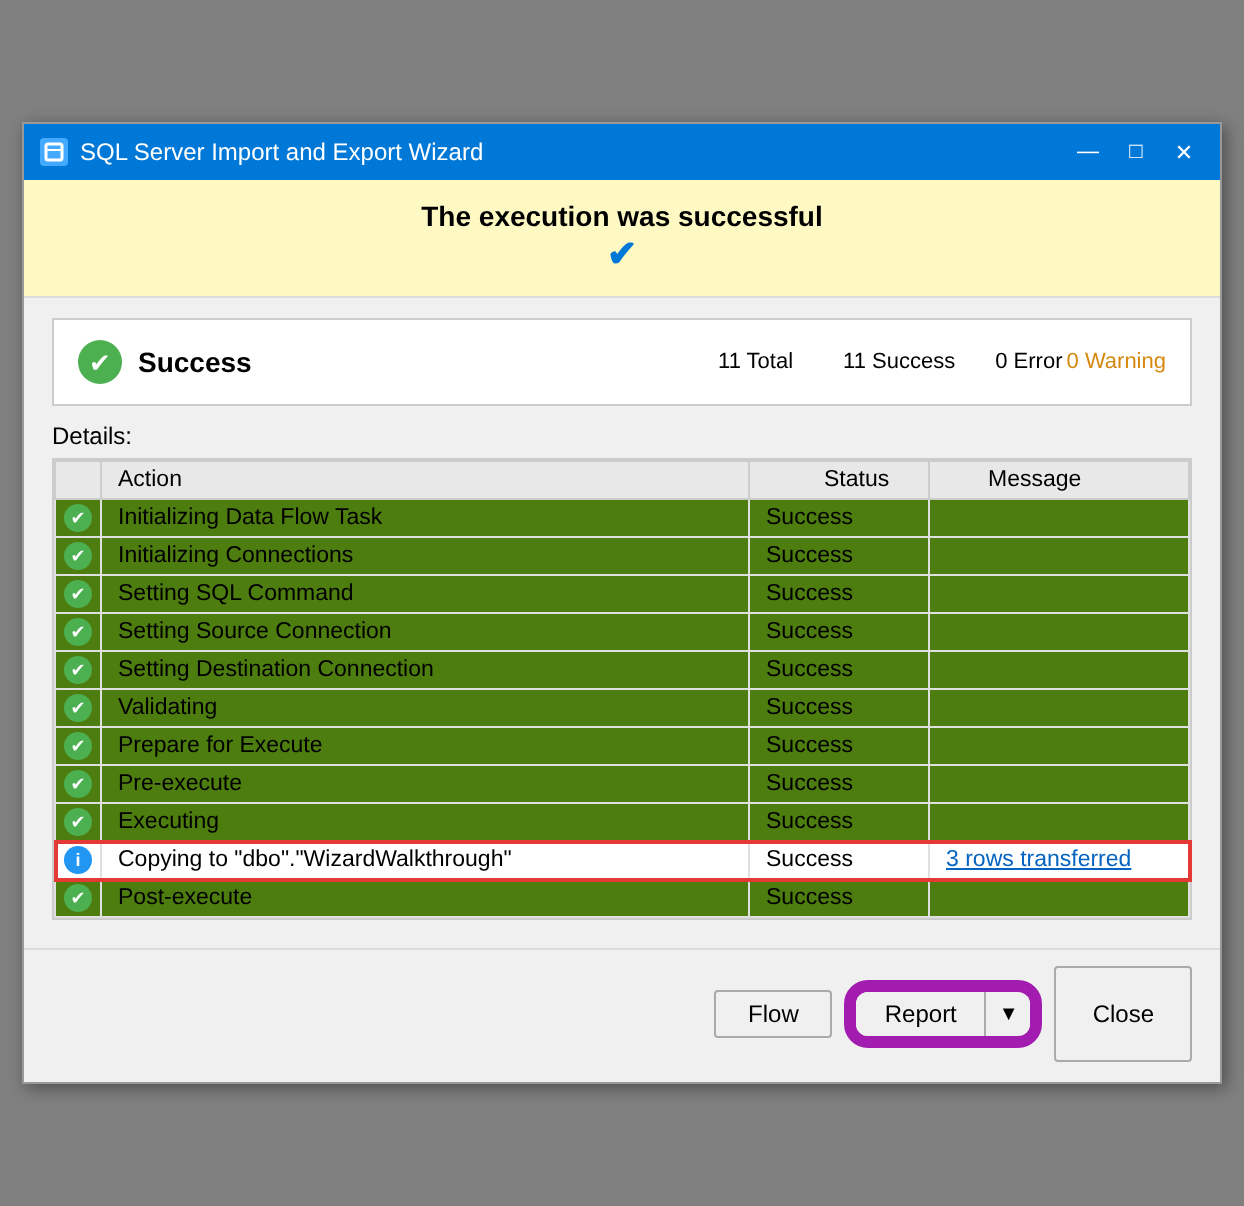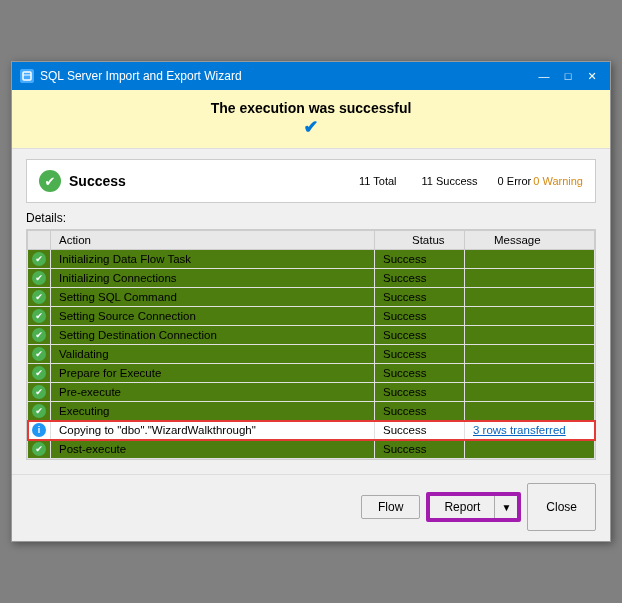--- a/index.html
+++ b/index.html
@@ -217,22 +217,22 @@
       font-size: 12px;
       border: 1px solid #aaa;
       background: #f0f0f0;
       cursor: pointer;
       border-radius: 2px;
       color: #000;
     }
     .btn-report-container {
       display: flex;
       align-items: center;
-      border: 4px solid #a21caf;
-      border-radius: 2px;
+      border: 6px solid #a21caf;
+      border-radius: 12px;
       overflow: hidden;
     }
     .btn-report {
       padding: 4px 14px;
       font-size: 12px;
       background: #f0f0f0;
       border: none;
       border-right: 1px solid #aaa;
       cursor: pointer;
       color: #000;

